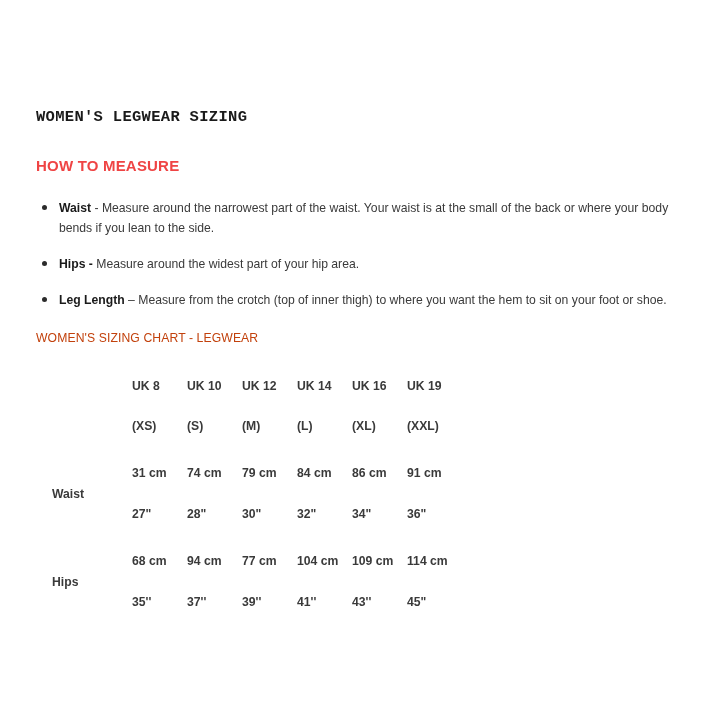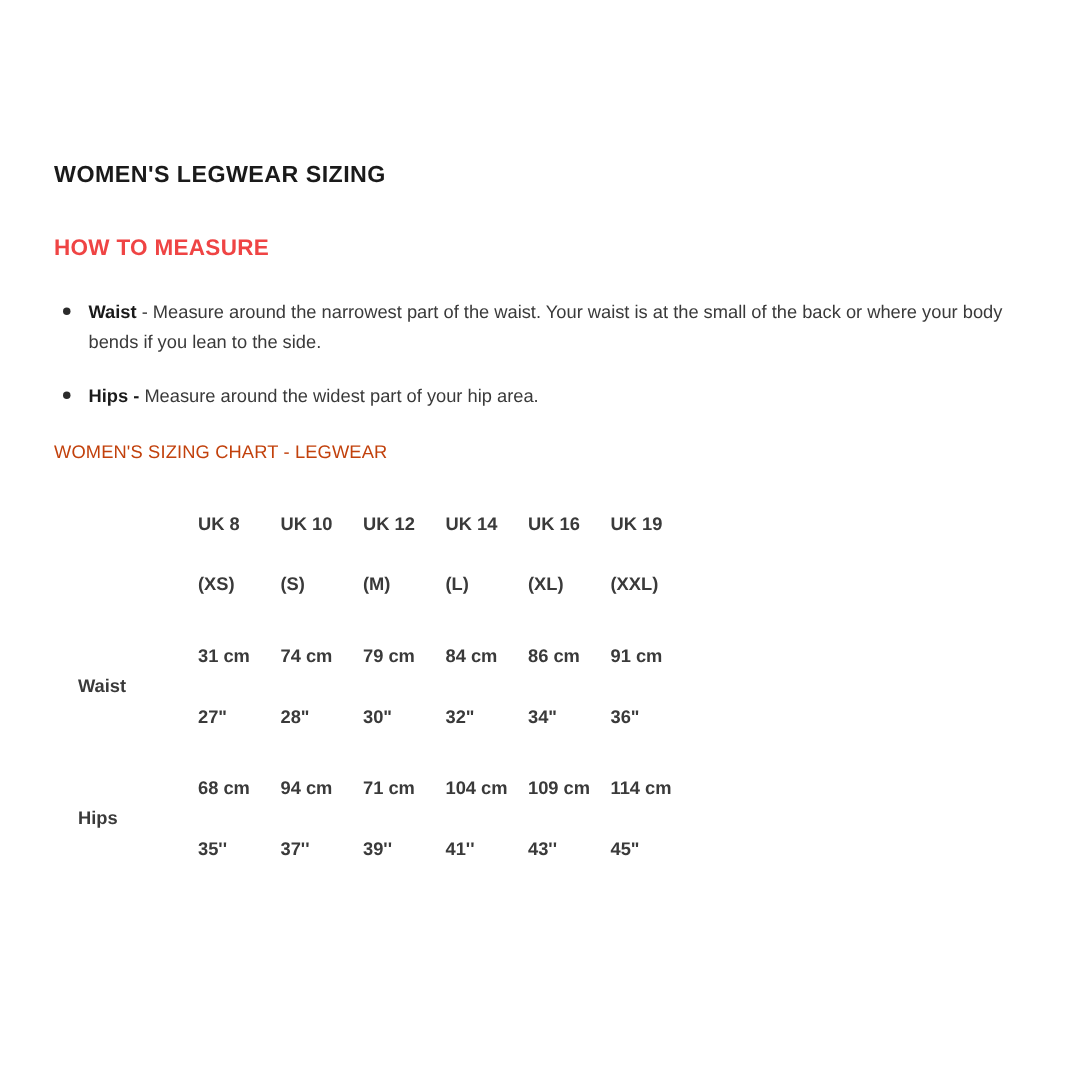--- a/index.html
+++ b/index.html
@@ -20,20 +20,21 @@
     height: 720px;
     box-sizing: border-box;
     padding: 108px 36px 0 36px;
   }
   .title {
     font-size: 15.5px;
     font-weight: bold;
     letter-spacing: 0.3px;
     color: #1a1a1a;
     margin: 0 0 0 0;
+    font-family: Liberation Mono, monospace;
   }
   .subtitle {
     font-size: 15px;
     font-weight: bold;
     letter-spacing: 0.2px;
     color: #ef4444;
     margin: 31px 0 0 0;
   }
   ul.measure-list {
     list-style: none;
@@ -124,20 +125,23 @@
   <h1 class="title">WOMEN'S LEGWEAR SIZING</h1>
 
   <h2 class="subtitle">HOW TO MEASURE</h2>
 
   <ul class="measure-list">
     <li>
       <span class="lbl">Waist</span><span> - </span><span>Measure around the narrowest part of the waist. Your waist is at the small of the back or where your body bends if you lean to the side.</span>
     </li>
     <li>
       <span class="lbl">Hips -</span><span> </span><span>Measure around the widest part of your hip area.</span>
+    </li>
+    <li>
+      <span class="lbl">Leg Length</span><span> – </span><span>Measure from the crotch (top of inner thigh) to where you want the hem to sit on your foot or shoe.</span>
     </li>
   </ul>
 
   <p class="chart-caption">WOMEN'S SIZING CHART - LEGWEAR</p>
 
   <table class="size-table">
     <tbody>
       <tr class="hdr-row">
         <td class="rowlabel"></td>
         <td class="col-w">UK 8</td>
@@ -180,21 +184,21 @@
       </tr>
 
       <tr class="spacer-row">
           <td colspan="7"></td>
         </tr>
 
       <tr class="val-row">
         <td class="rowlabel" rowspan="2">Hips</td>
         <td>68 cm</td>
         <td>94 cm</td>
-        <td>71 cm</td>
+        <td>77 cm</td>
         <td>104 cm</td>
         <td>109 cm</td>
         <td>114 cm</td>
       </tr>
       <tr class="val-row second">
         <td>35''</td>
         <td>37''</td>
         <td>39''</td>
         <td>41''</td>
         <td>43''</td>

